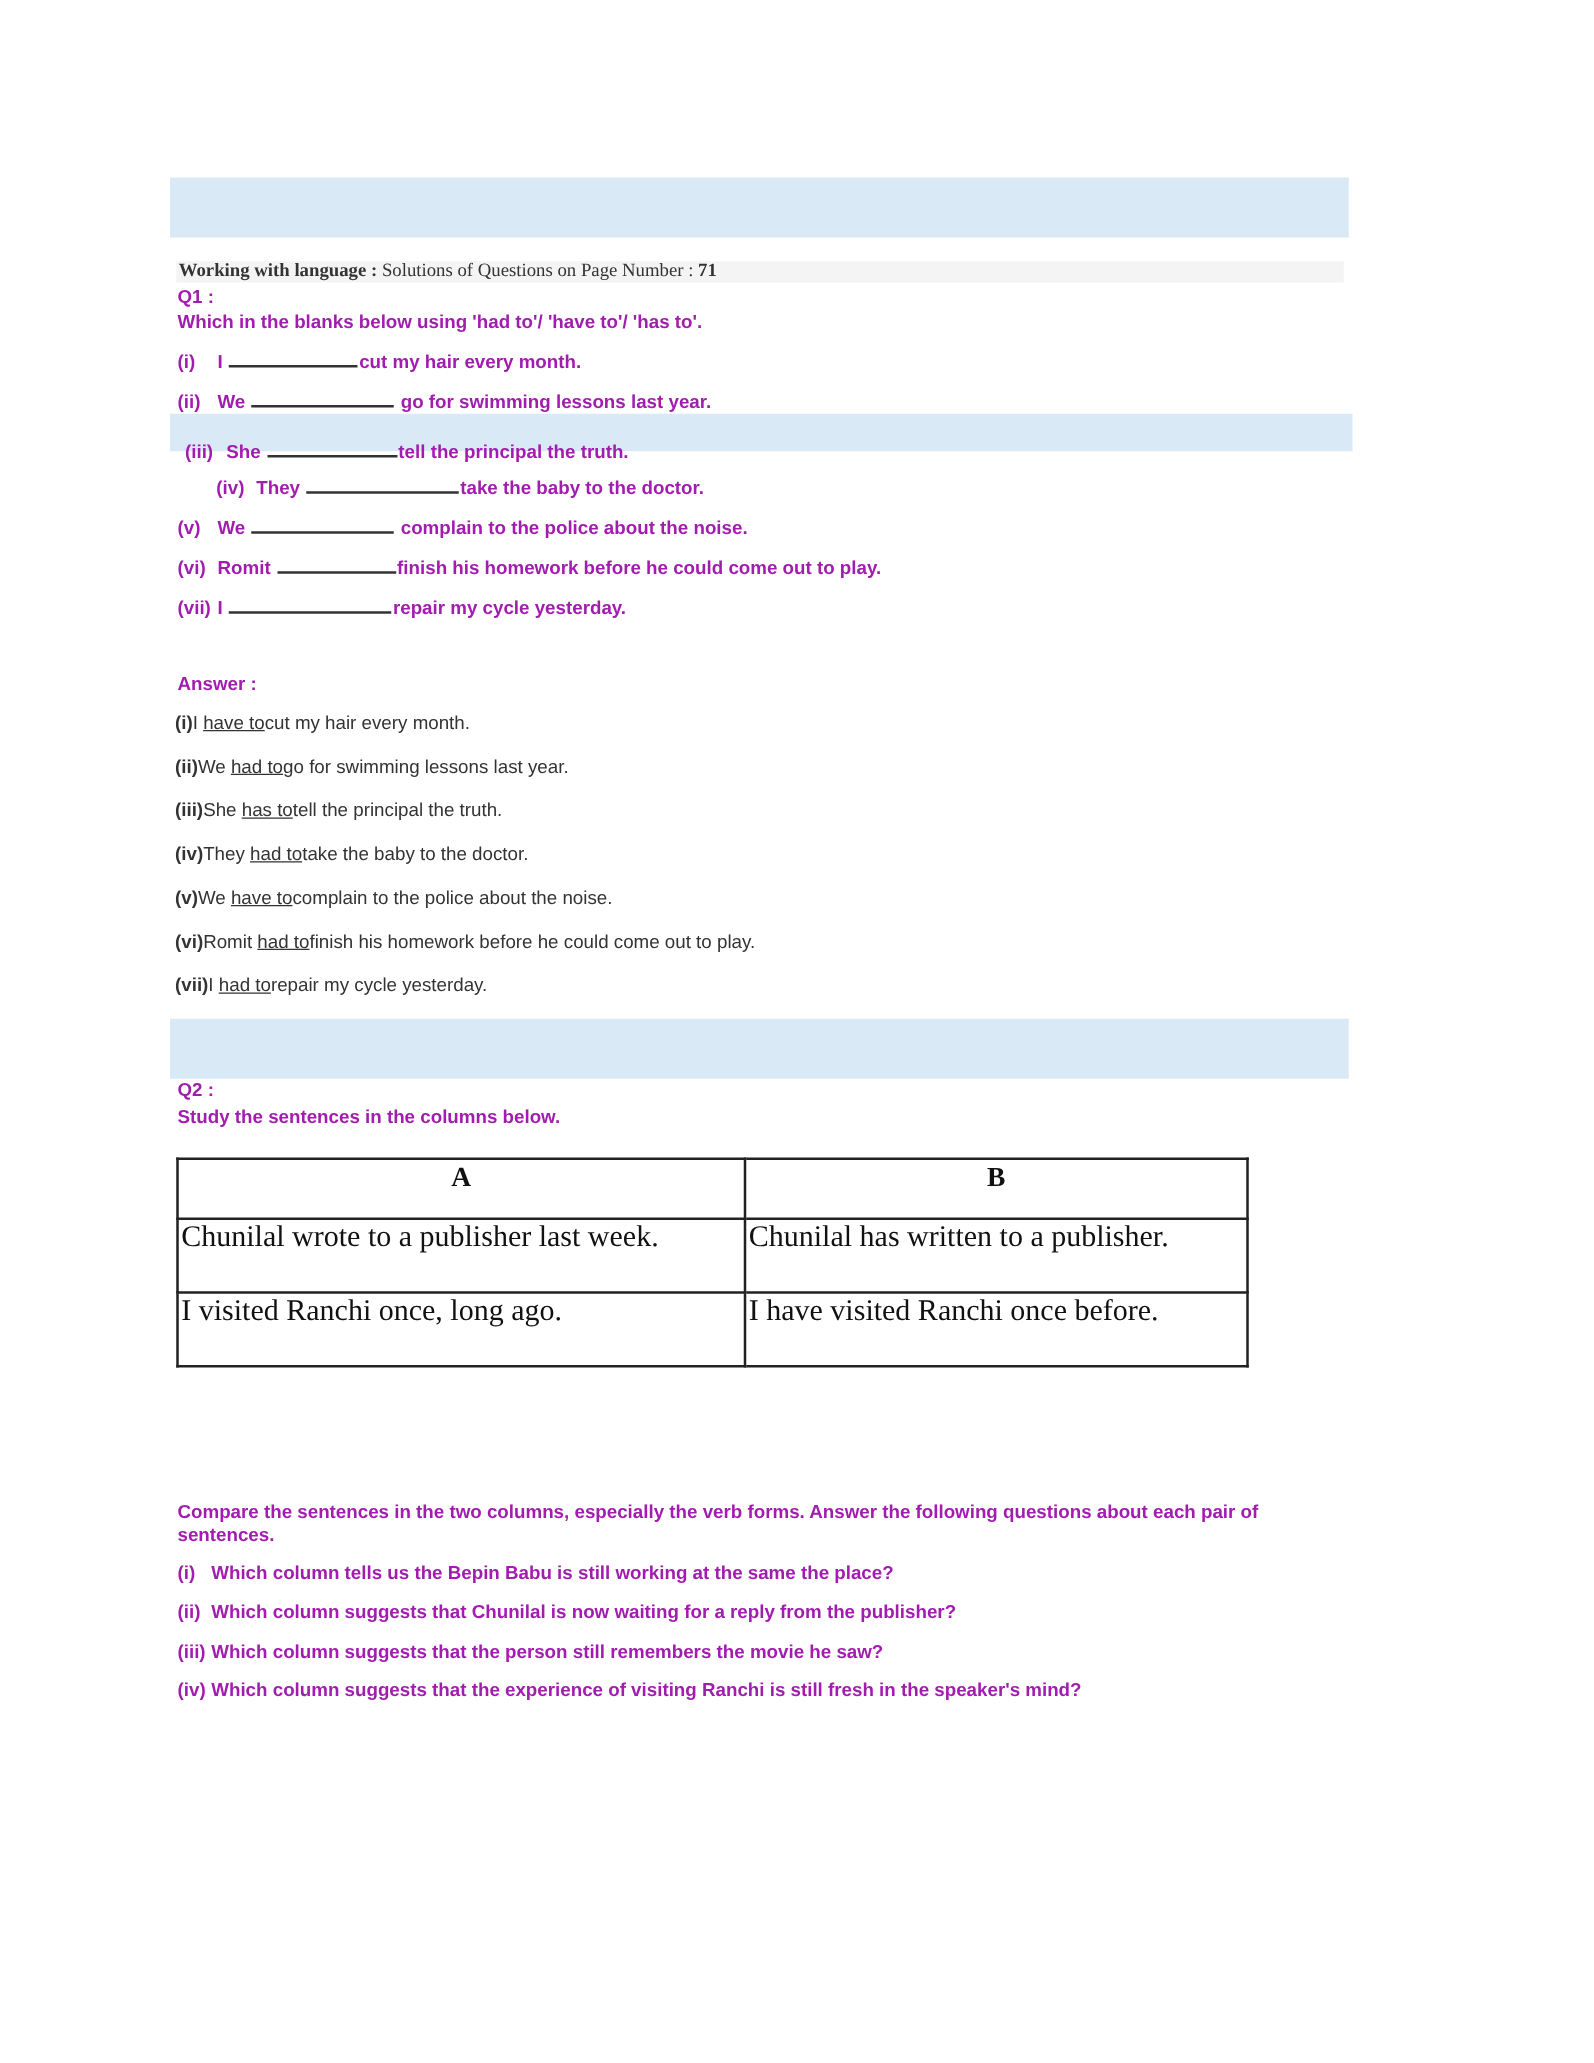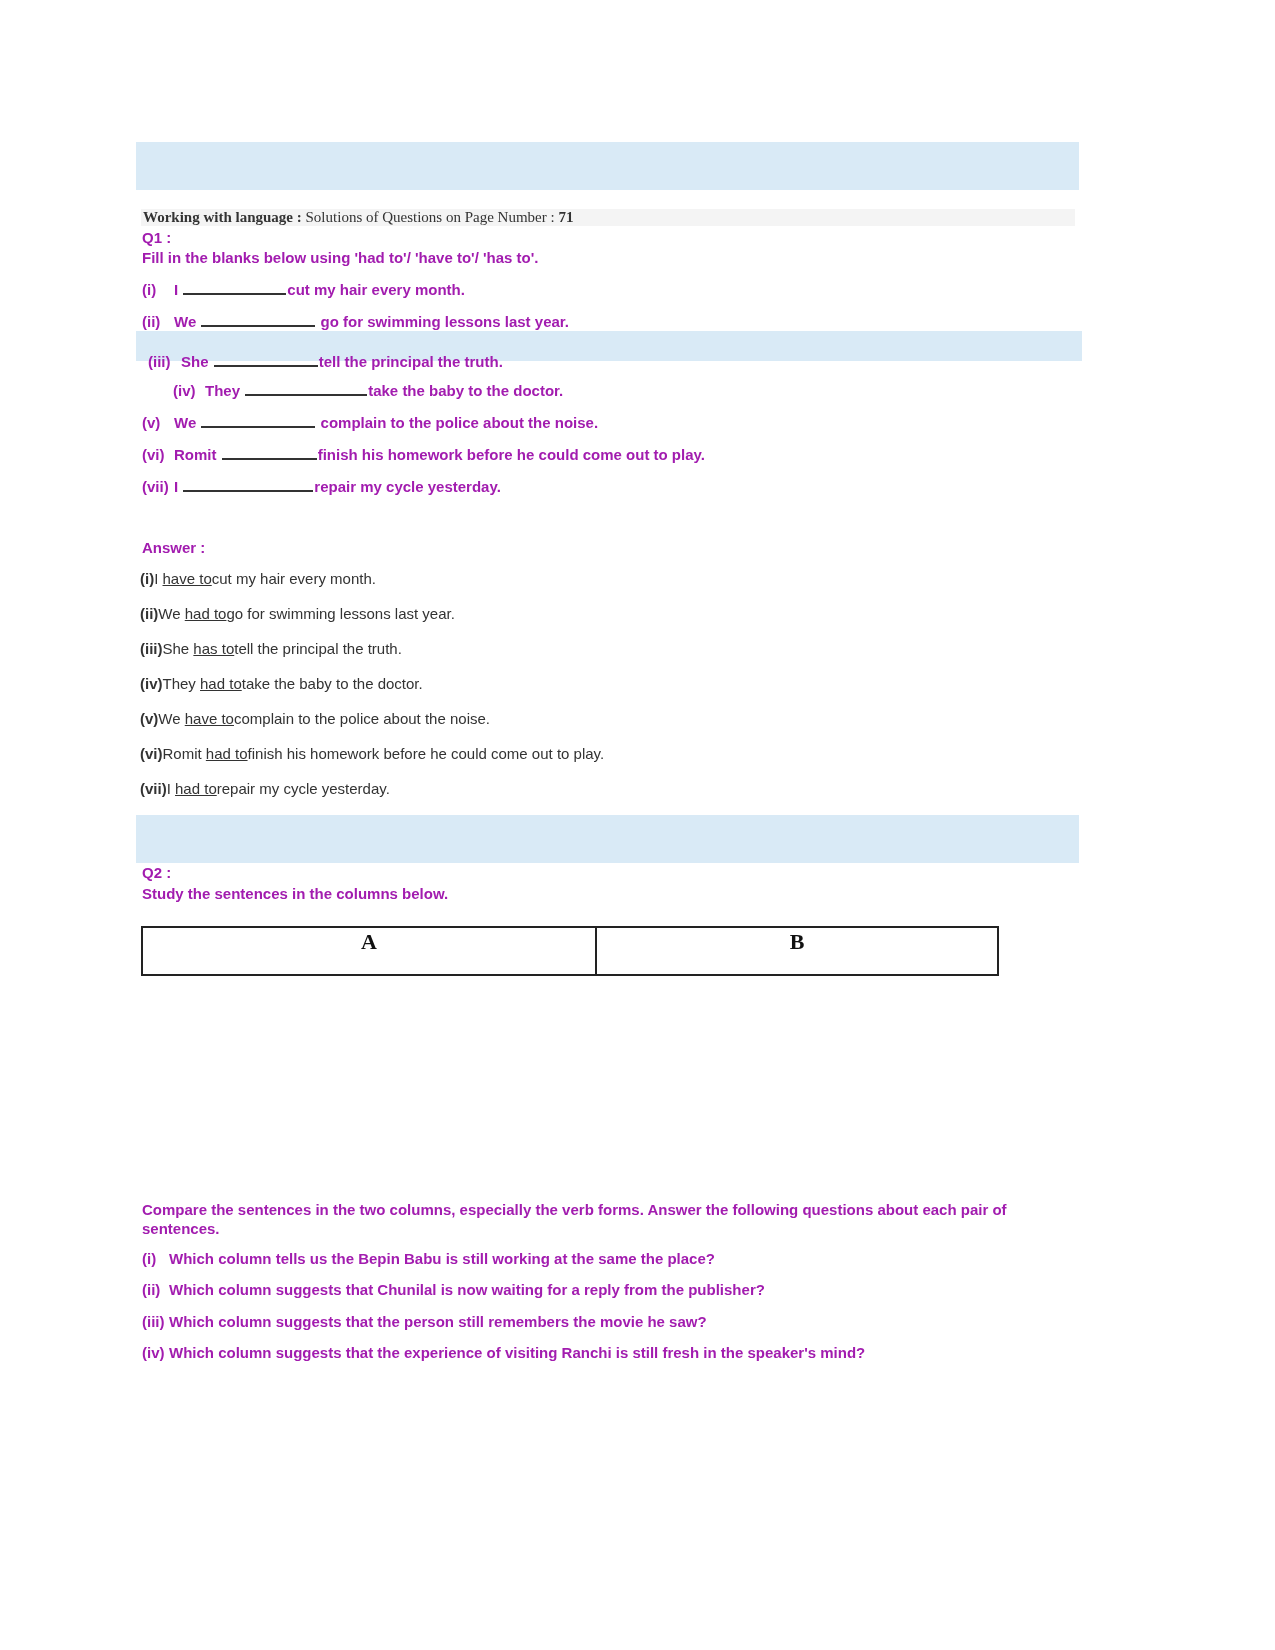--- a/index.html
+++ b/index.html
@@ -26,21 +26,21 @@
 
 <div class="band" style="left:136px;top:142px;width:943px;height:48px;"></div>
 <div class="band" style="left:136px;top:331px;width:946px;height:30px;"></div>
 <div class="band" style="left:136px;top:815px;width:943px;height:48px;"></div>
 
 <div class="section-header">
   <b>Working with language :</b><span> Solutions of Questions on Page Number : </span><b>71</b>
 </div>
 
 <div class="abs qb" style="left:142px;top:229px;">Q1 :</div>
-<div class="abs qb" style="left:142px;top:249px;">Fill in the blanks below using 'had to'/ 'have to'/ 'has to'.</div>
+<div class="abs qb" style="left:142px;top:249px;">Which in the blanks below using 'had to'/ 'have to'/ 'has to'.</div>
 
 <div class="abs qb" style="left:142px;top:281px;">
   <span style="display:inline-block;width:32px;">(i)</span><span>I</span> <span class="blank" style="width:103px;"></span><span>cut my hair every month.</span>
 </div>
 <div class="abs qb" style="left:142px;top:313px;">
   <span style="display:inline-block;width:32px;">(ii)</span><span>We</span> <span class="blank" style="width:114px;"></span><span> go for swimming lessons last year.</span>
 </div>
 <div class="abs qb" style="left:148px;top:353px;">
   <span style="display:inline-block;width:33px;">(iii)</span><span>She</span> <span class="blank" style="width:104px;"></span><span>tell the principal the truth.</span>
 </div>
@@ -69,20 +69,28 @@
 
 <div class="abs qb" style="left:142px;top:864px;">Q2 :</div>
 <div class="abs qb" style="left:142px;top:885px;">Study the sentences in the columns below.</div>
 
 <table class="cols">
   <tbody>
       <tr>
     <th style="width:448px;">A</th>
     <th>B</th>
   </tr>
+  <tr style="height:59px;">
+    <td>Chunilal wrote to a publisher last week.</td>
+    <td>Chunilal has written to a publisher.</td>
+  </tr>
+  <tr style="height:59px;">
+    <td>I visited Ranchi once, long ago.</td>
+    <td>I have visited Ranchi once before.</td>
+  </tr>
 </tbody>
   </table>
 
 <div class="abs qb" style="left:142px;top:1200px;width:925px;white-space:normal;line-height:19px;">Compare the sentences in the two columns, especially the verb forms. Answer the following questions about each pair of sentences.</div>
 
 <div class="abs qb" style="left:142px;top:1250px;"><span style="display:inline-block;width:27px;">(i)</span><span>Which column tells us the Bepin Babu is still working at the same the place?</span></div>
 <div class="abs qb" style="left:142px;top:1281px;"><span style="display:inline-block;width:27px;">(ii)</span><span>Which column suggests that Chunilal is now waiting for a reply from the publisher?</span></div>
 <div class="abs qb" style="left:142px;top:1313px;"><span style="display:inline-block;width:27px;">(iii)</span><span>Which column suggests that the person still remembers the movie he saw?</span></div>
 <div class="abs qb" style="left:142px;top:1344px;"><span style="display:inline-block;width:27px;">(iv)</span><span>Which column suggests that the experience of visiting Ranchi is still fresh in the speaker's mind?</span></div>
 

